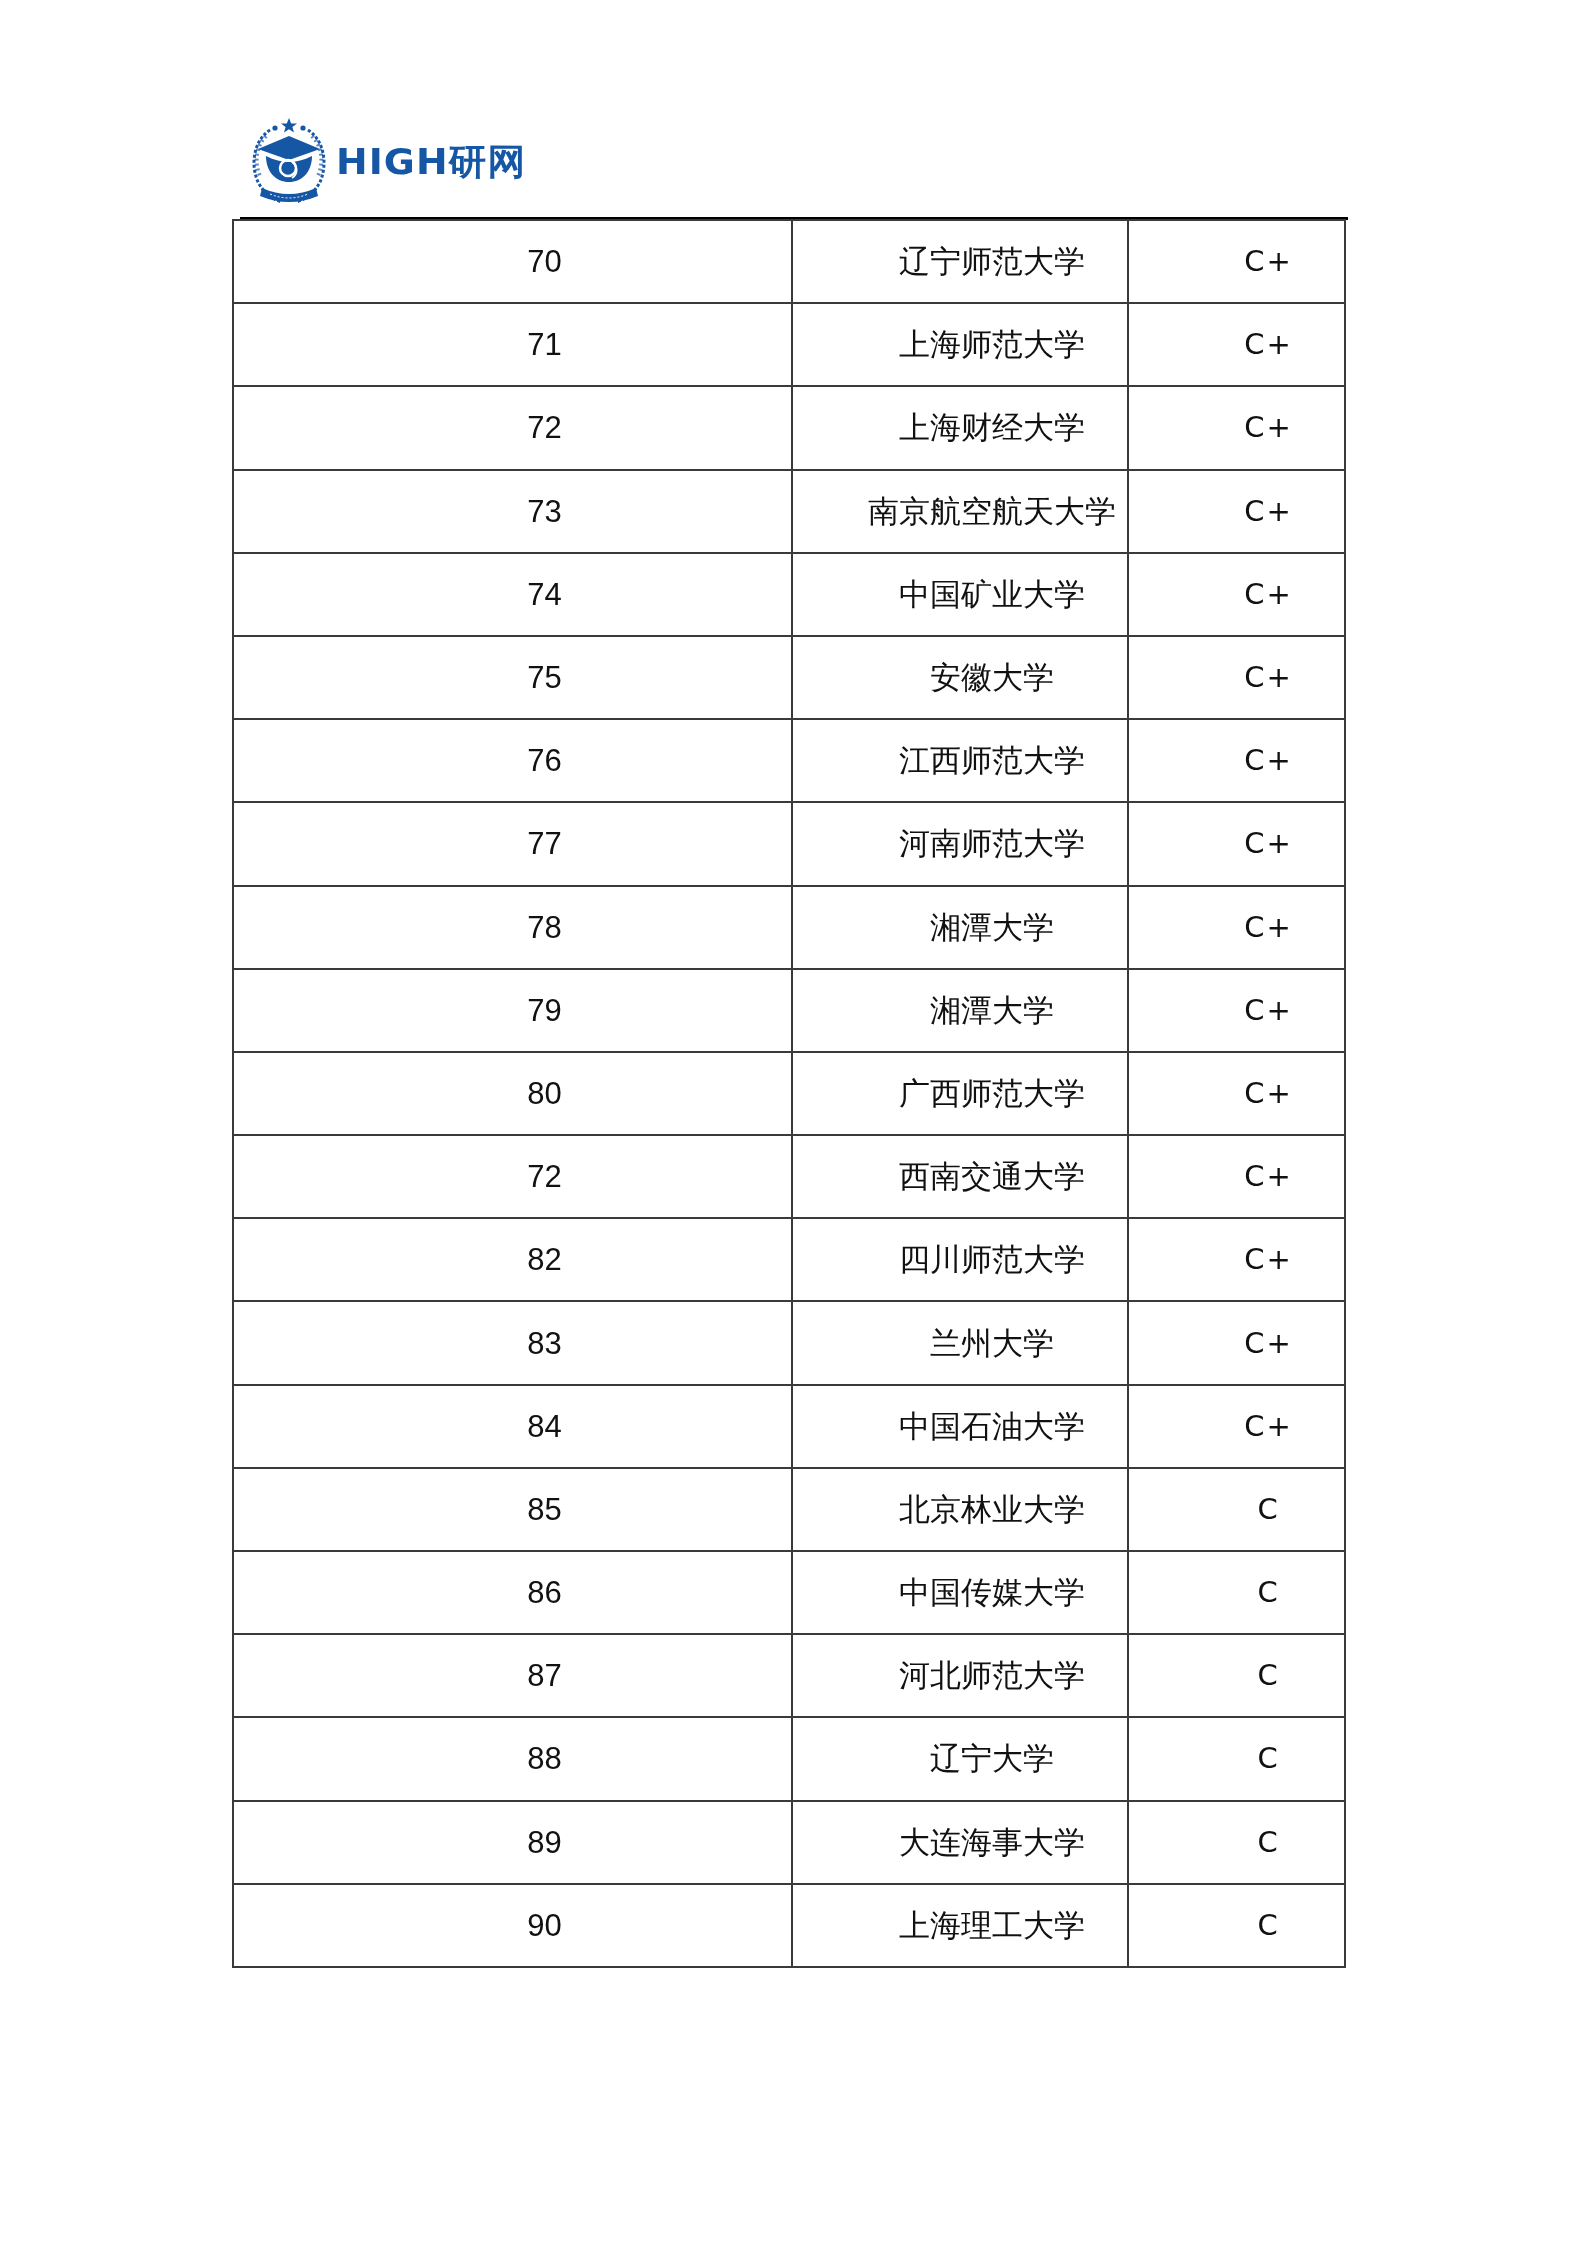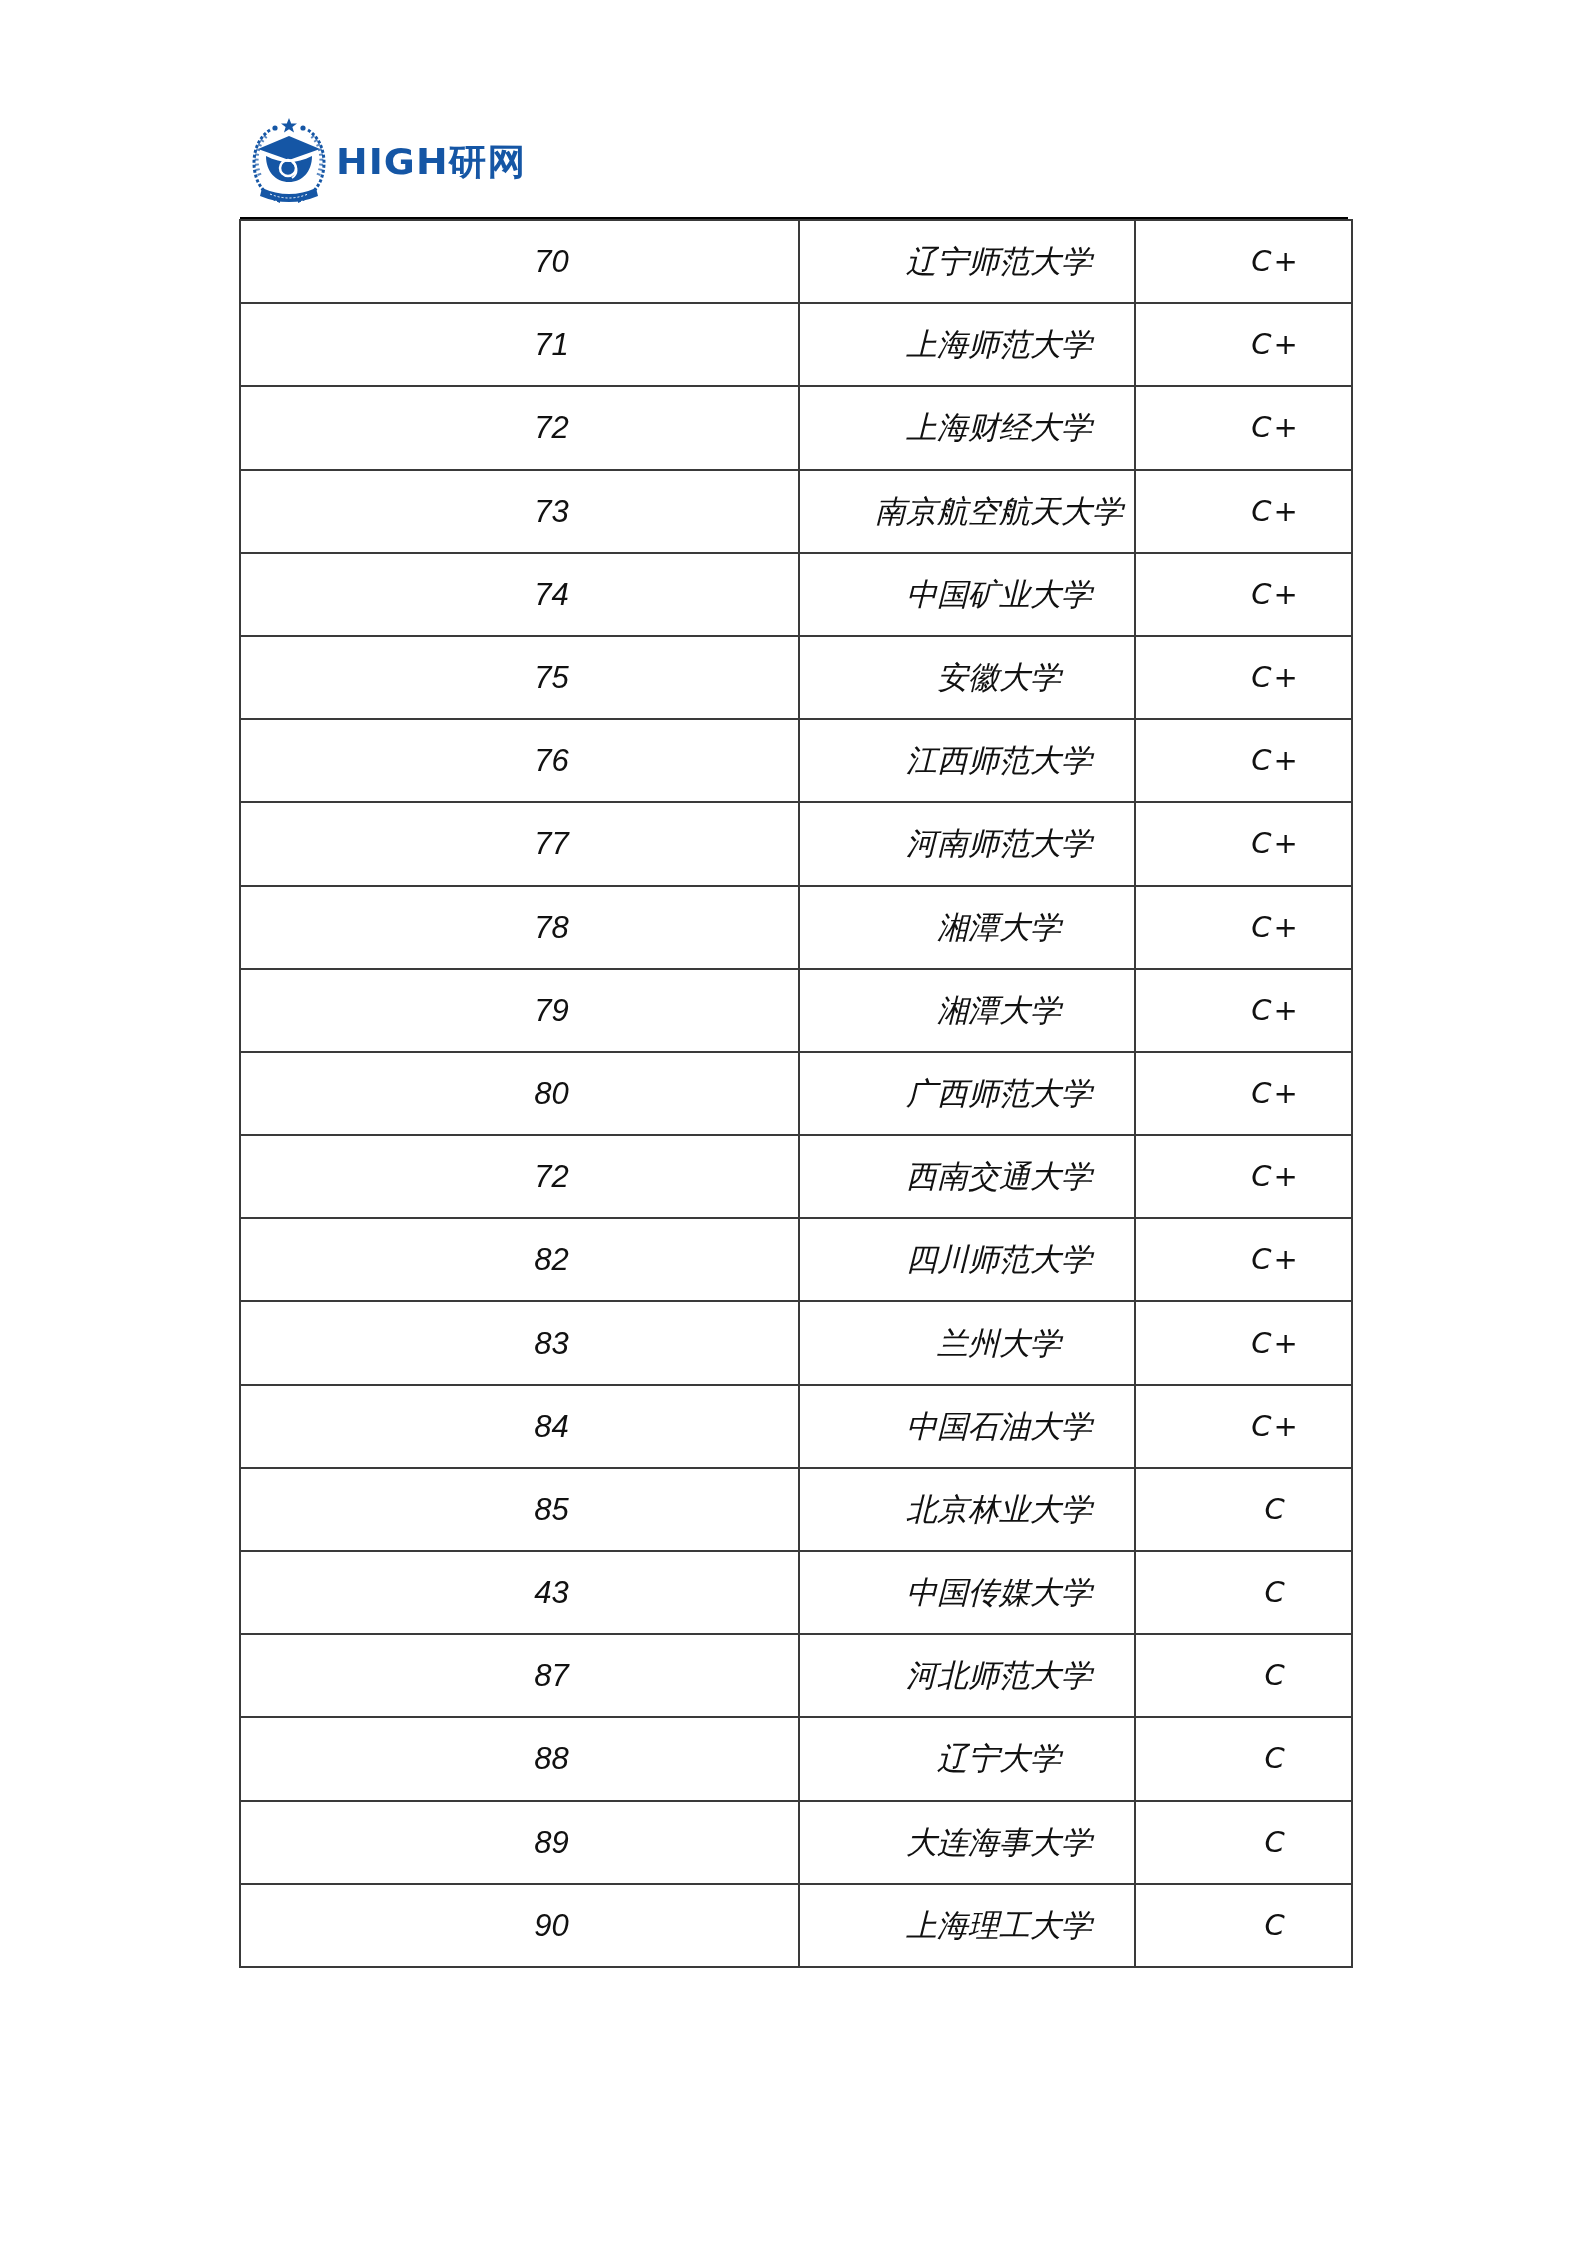--- a/index.html
+++ b/index.html
@@ -42,26 +42,25 @@
   .top-rule {
     position: absolute;
     left: 240px;
     top: 217px;
     width: 1108px;
     height: 3px;
     background: #000000;
   }
   table.rank-table {
     position: absolute;
-    left: 239px;
+    left: 232px;
     top: 219px;
     width: 1112px;
     border-collapse: collapse;
     table-layout: fixed;
-    font-style: italic;
   }
   table.rank-table td {
     border: 2px solid #3a3a3a;
     height: 81.2px;
     padding: 0 0 0 64px;
     text-align: center;
     vertical-align: middle;
     font-size: 31px;
     line-height: 1;
     color: #111111;
@@ -211,21 +210,21 @@
     <td class="col-grade">C+</td>
   </tr>
 
   <tr>
     <td class="col-rank">85</td>
     <td class="col-name">北京林业大学</td>
     <td class="col-grade">C</td>
   </tr>
 
   <tr>
-    <td class="col-rank">43</td>
+    <td class="col-rank">86</td>
     <td class="col-name">中国传媒大学</td>
     <td class="col-grade">C</td>
   </tr>
 
   <tr>
     <td class="col-rank">87</td>
     <td class="col-name">河北师范大学</td>
     <td class="col-grade">C</td>
   </tr>
 

